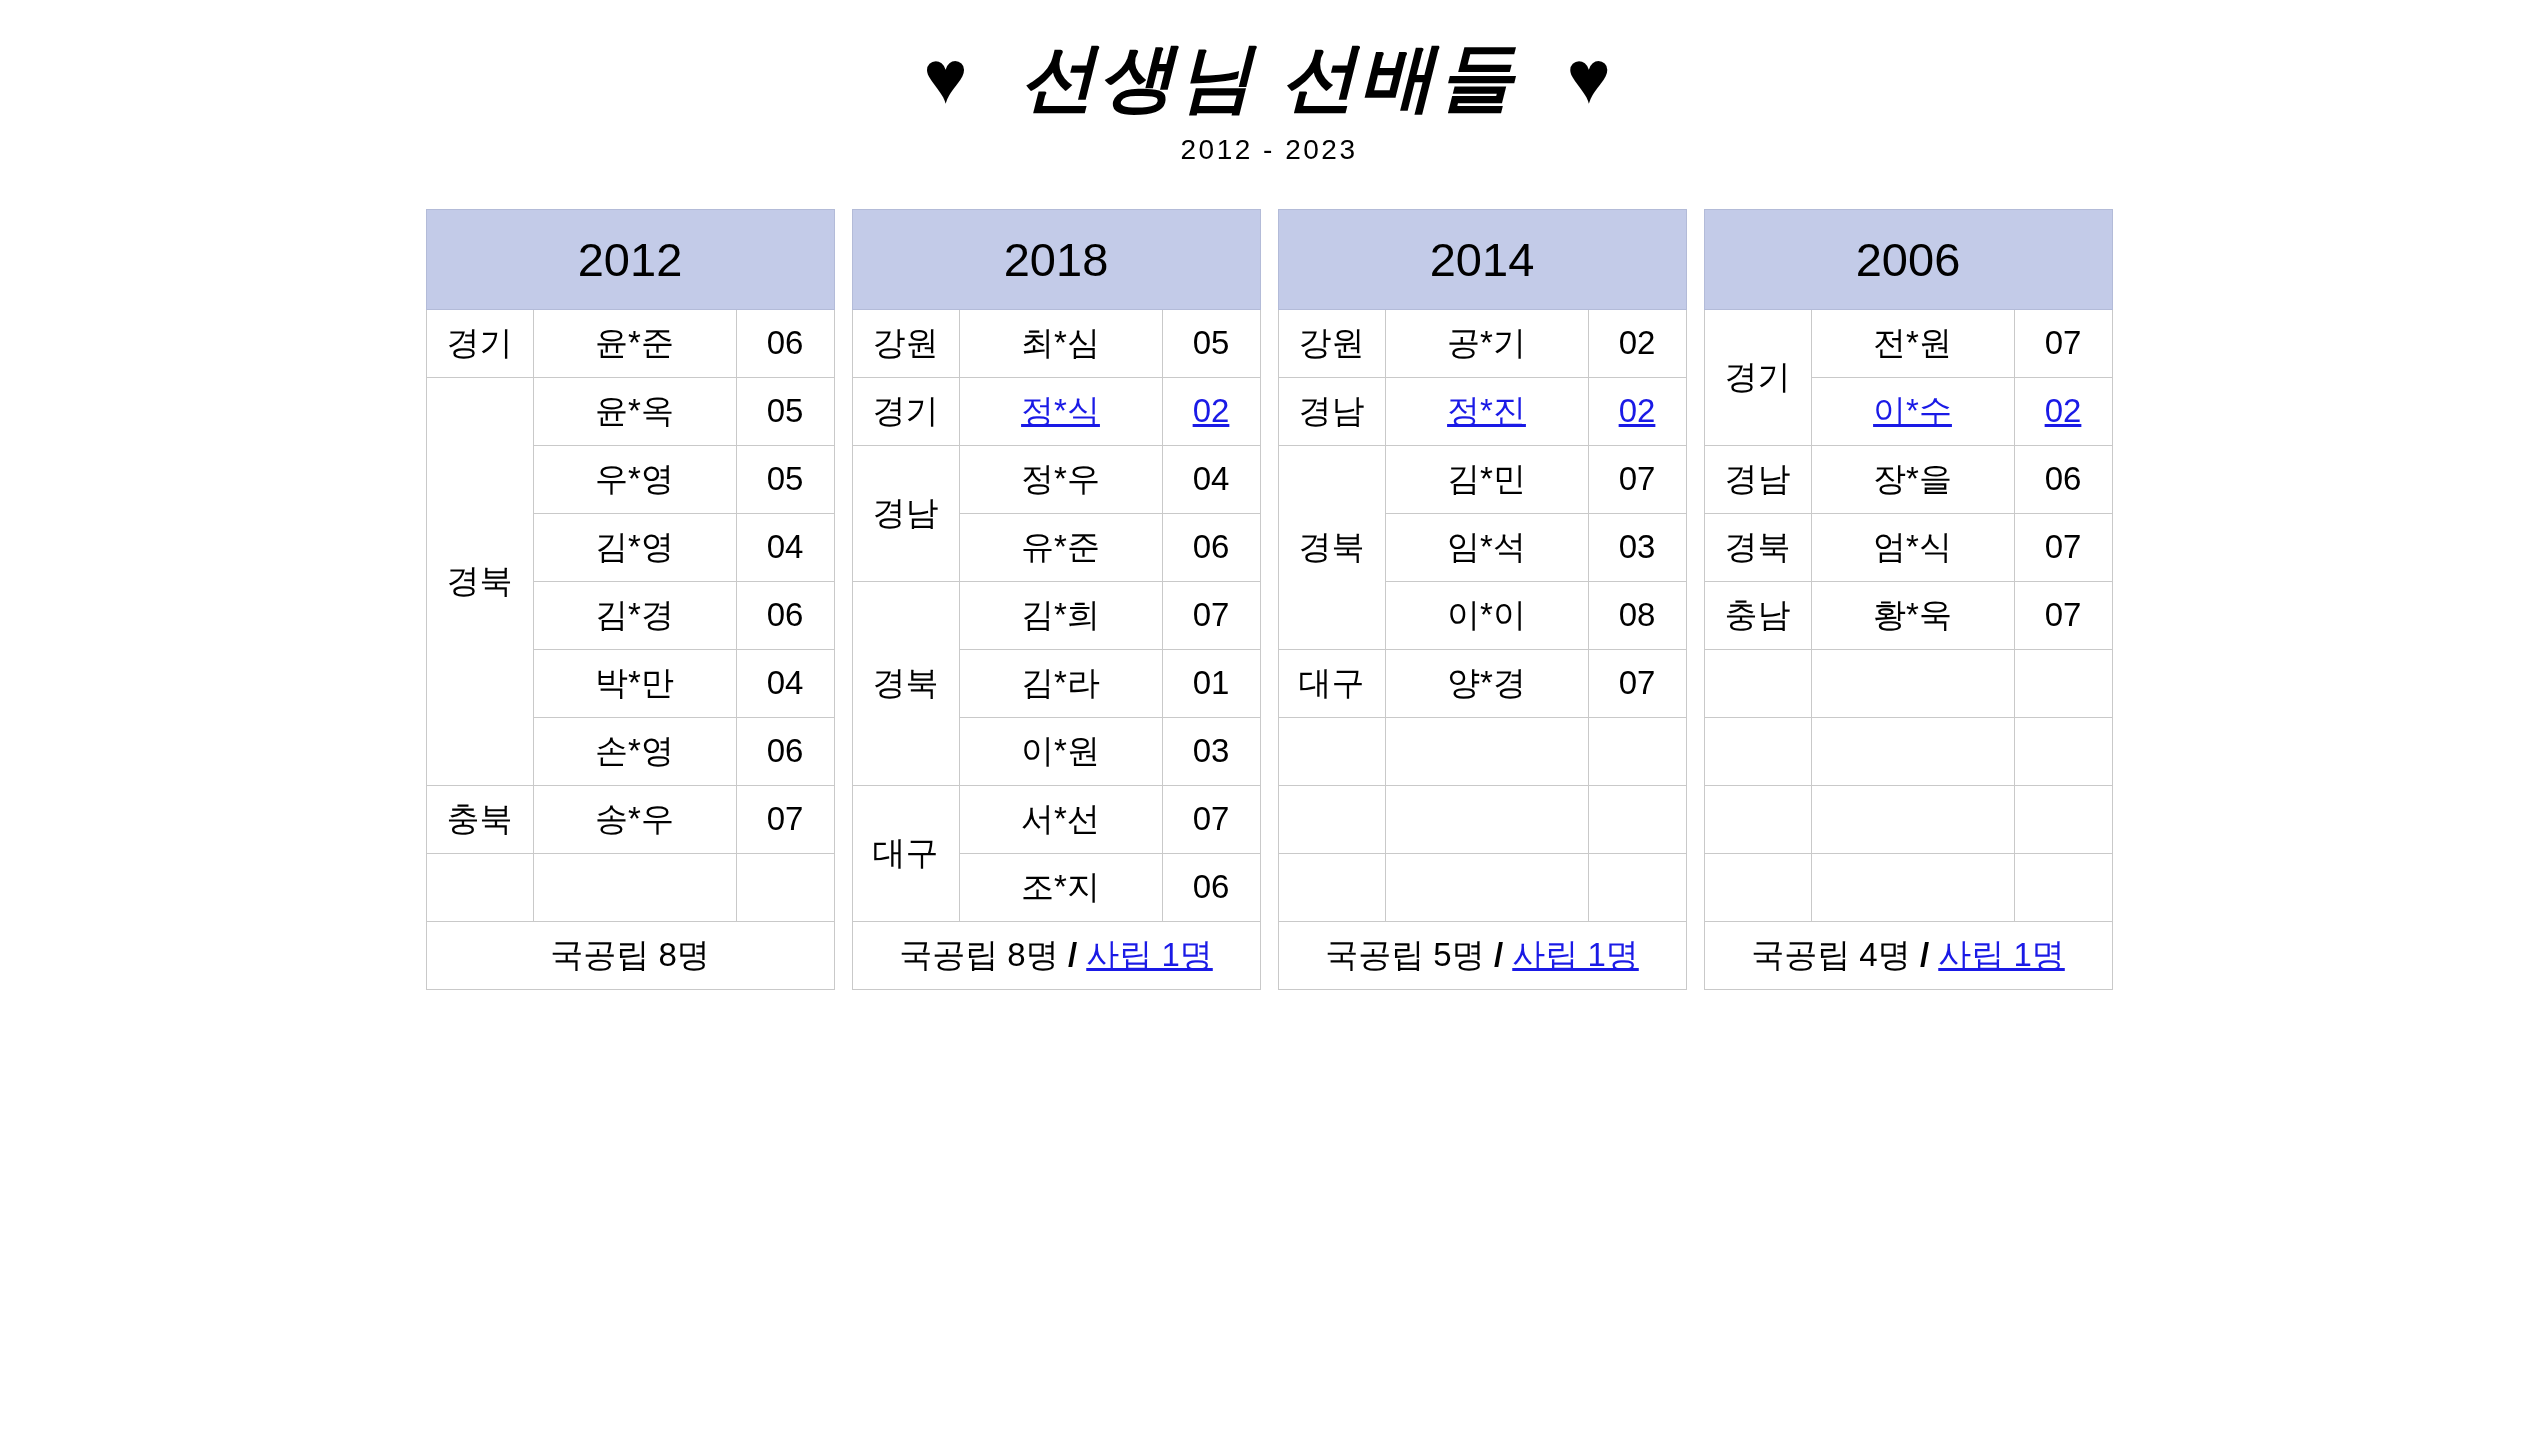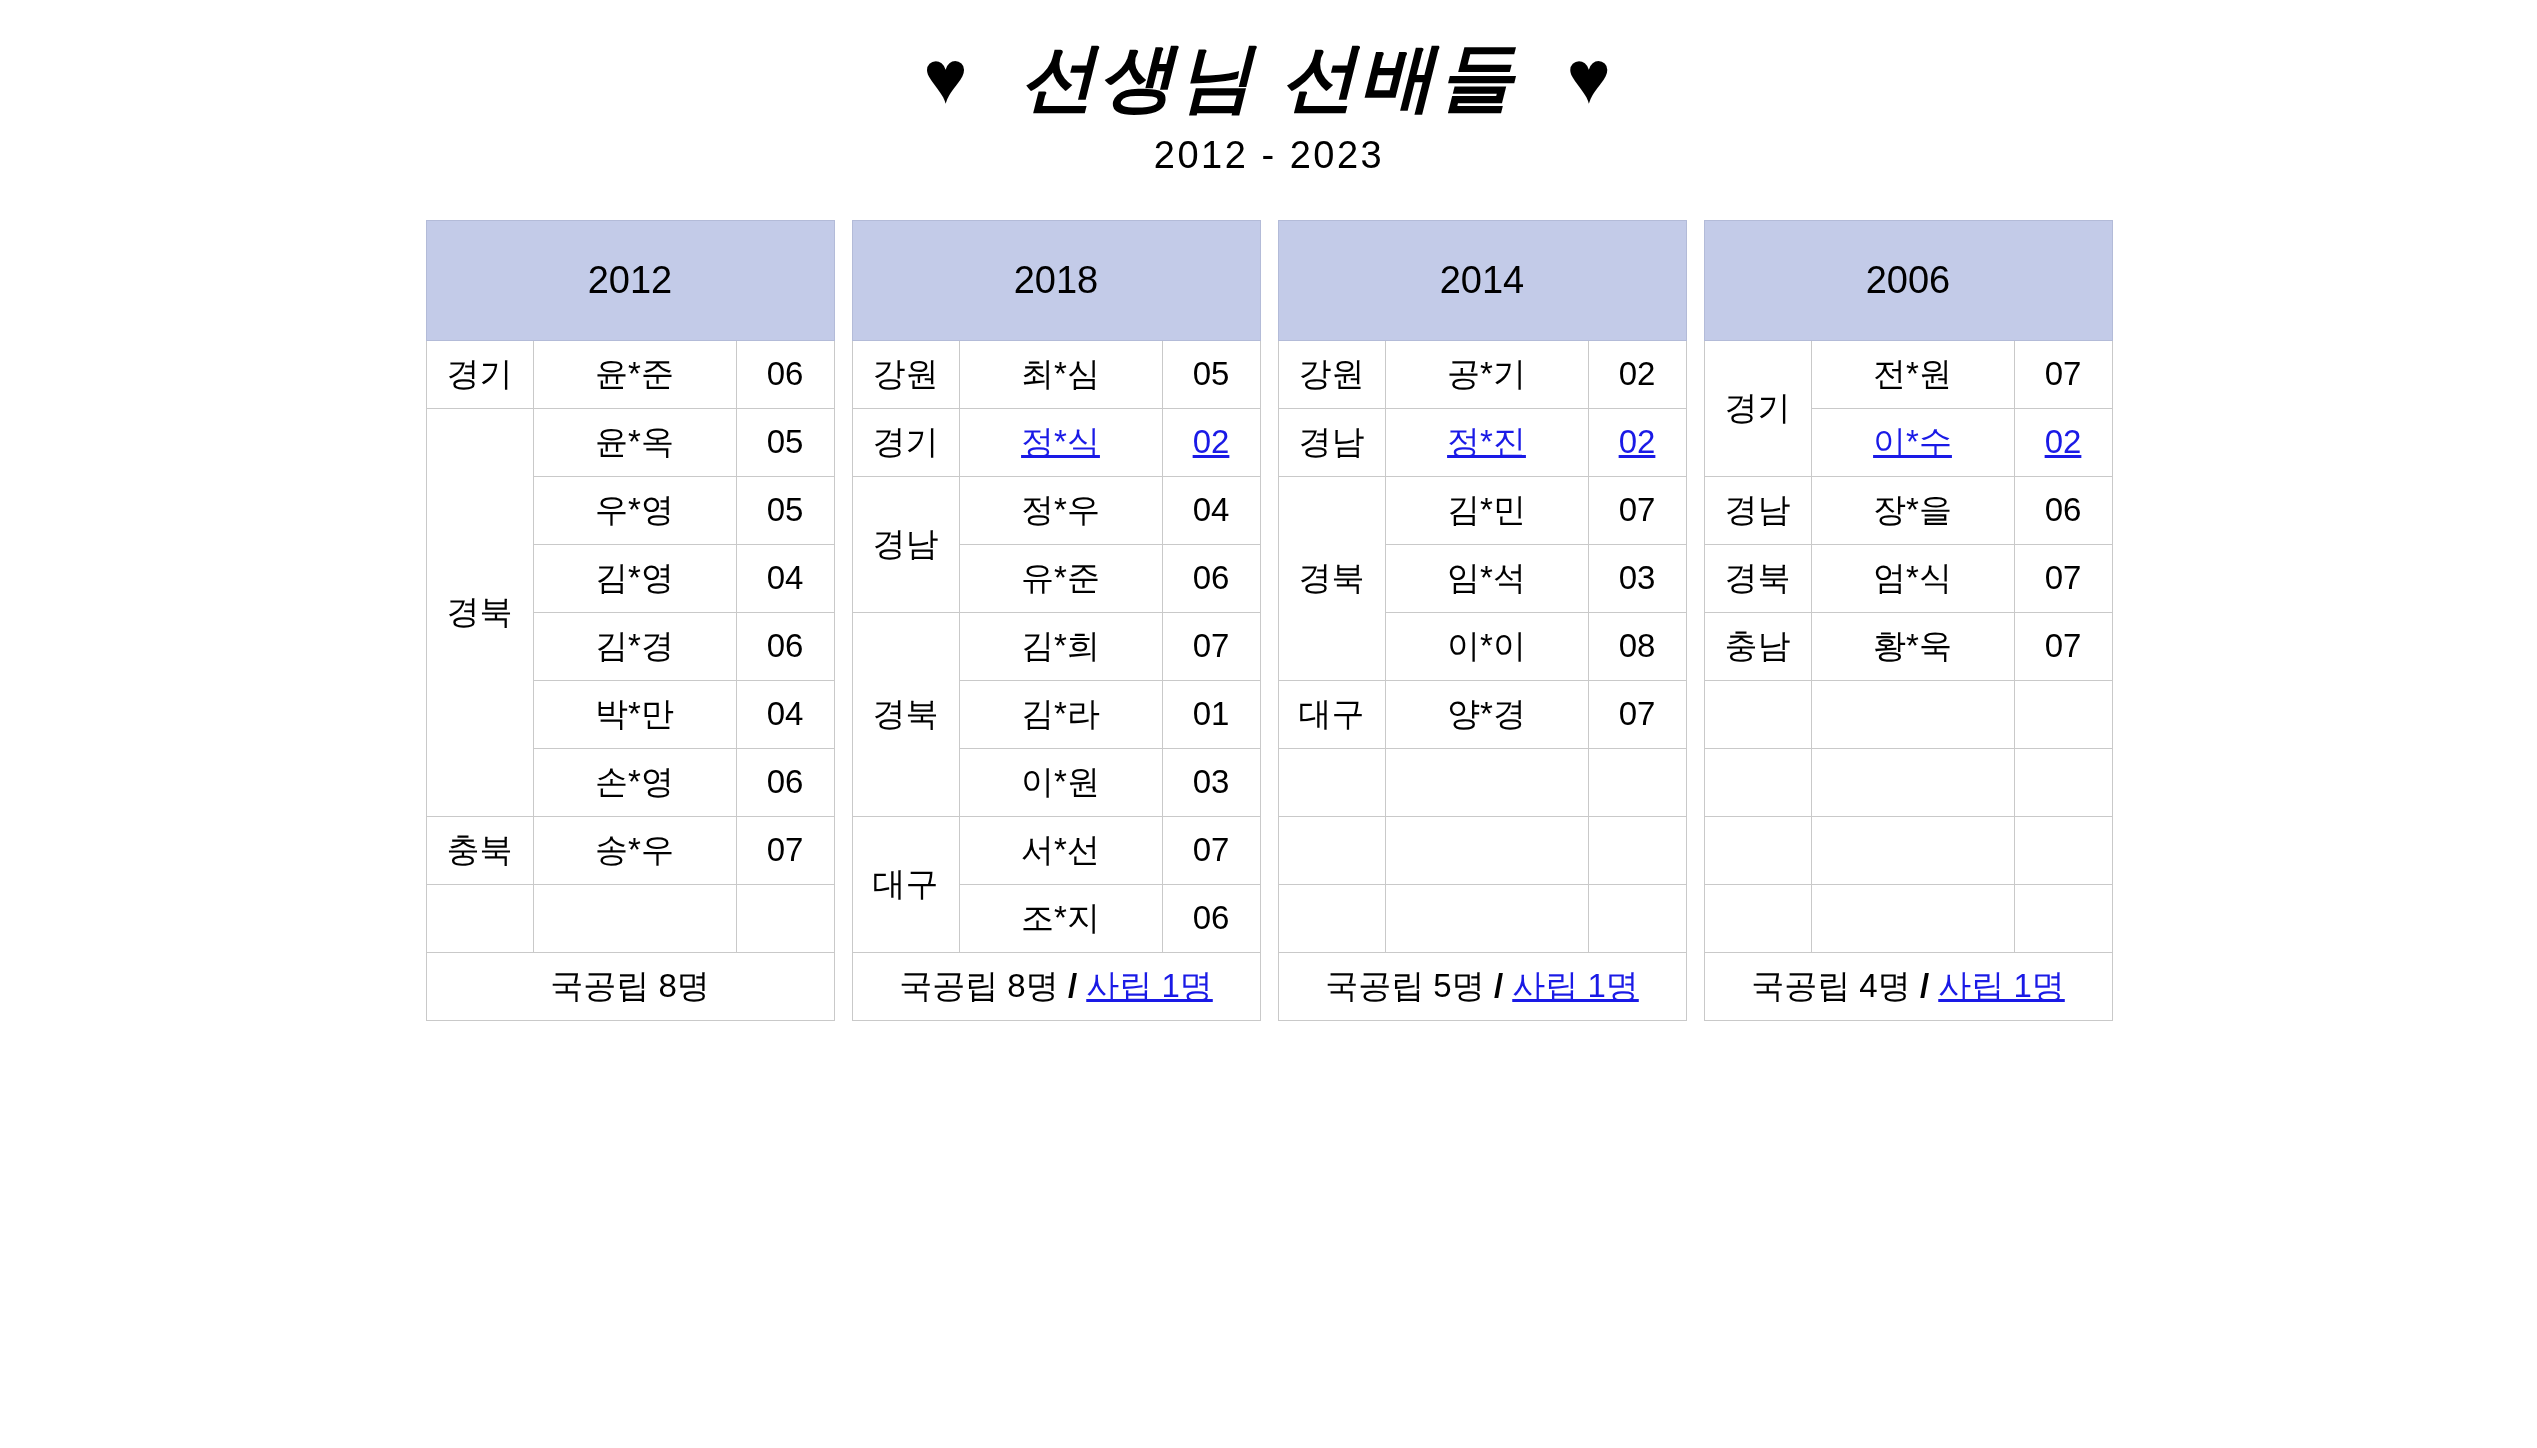--- a/index.html
+++ b/index.html
@@ -26,21 +26,21 @@
     font-size: 75px;
     font-weight: 700;
     letter-spacing: 3.7px;
     margin: 34px 0 0 0;
     line-height: 1.15;
     white-space: pre;
     font-style: italic;
   }
   .subtitle {
     text-align: center;
-    font-size: 38px;
+    font-size: 28px;
     font-weight: 400;
     letter-spacing: 2.5px;
     margin: 13.5px 0 0 0;
   }
   .tables-row {
     display: flex;
     justify-content: center;
     align-items: flex-start;
     gap: 17px;
     margin-top: 43px;
@@ -57,22 +57,22 @@
     font-weight: 400;
     font-size: 33px;
     text-align: center;
     vertical-align: middle;
     padding: 0;
     height: 68px;
     box-sizing: border-box;
   }
   .year-table thead th {
     background: #c3cbe8;
-    font-size: 38px;
-    height: 120px;
+    font-size: 47px;
+    height: 100px;
     border: 1.8px solid #b3bbd8;
   }
   .col-region { width: 104px; }
   .col-name   { width: 203px; }
   .col-num    { width: 98px; }
   .tbl-2012 .col-region { width: 107px; }
   .tbl-2012 .col-name   { width: 203px; }
   .tbl-2012 .col-num    { width: 98px; }
   .tbl-2013 .col-region { width: 107px; }
   .tbl-2014 .col-region { width: 107px; }

